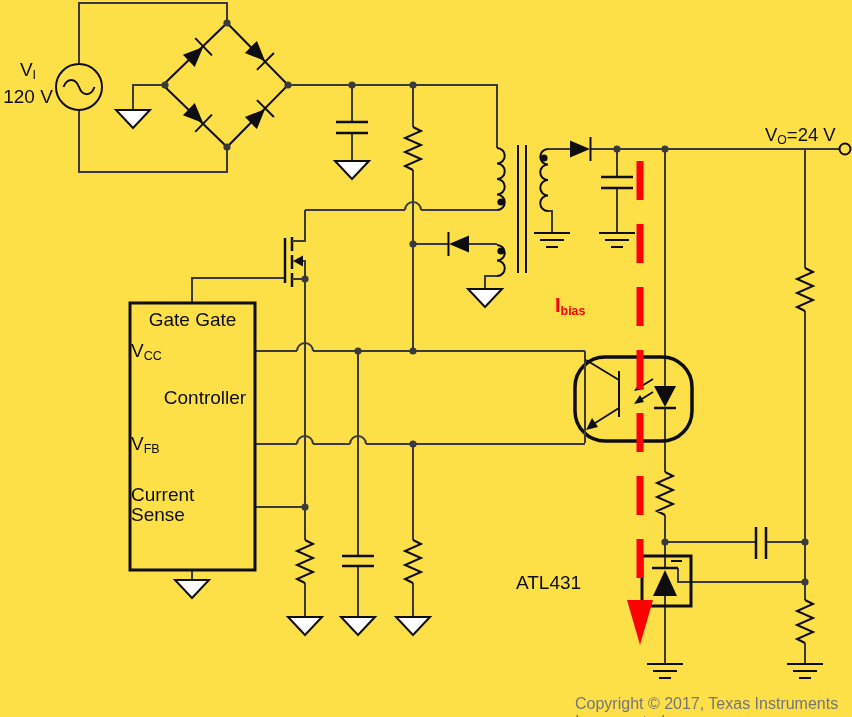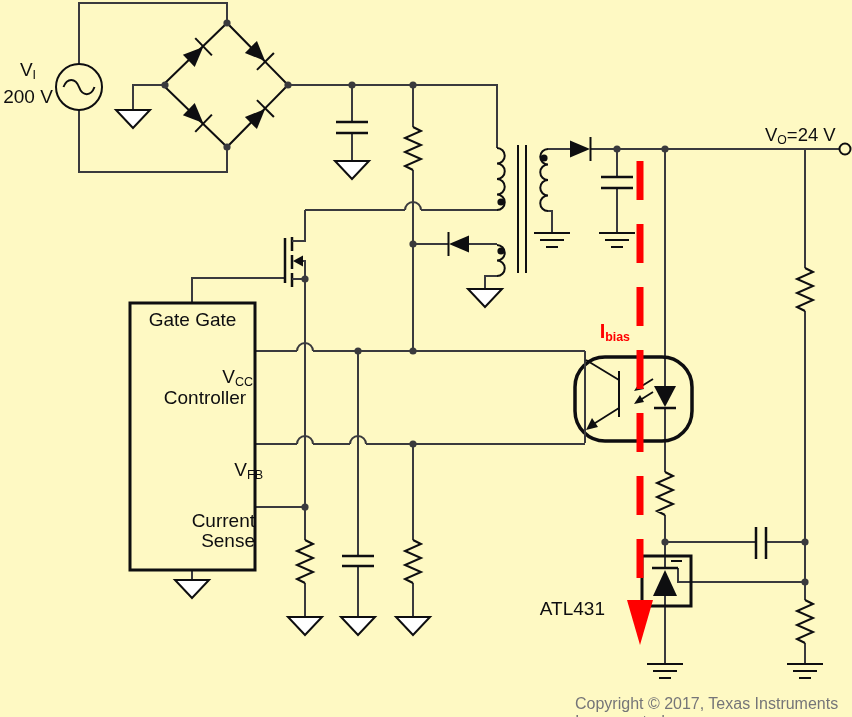--- a/index.html
+++ b/index.html
@@ -2,37 +2,37 @@
 <html style="--wire: #3a3a3d; --component: #0e0e10; --highlight-red: #ff0000; --copyright-gray: #757578;"><head>
 <meta charset="utf-8">
 <style>
   :root{
     --wire:#3a3a3d;
     --component:#0e0e10;
     --highlight-red:#ff0000;
     --copyright-gray:#757578;
   }
   html,body{margin:0;padding:0;background:#fff;}
-  #stage{position:relative;width:852px;height:717px;background:#fef9c3;overflow:hidden;
+  #stage{position:relative;width:852px;height:717px;background:#fde047;overflow:hidden;
          font-family:"Liberation Sans",sans-serif;}
   svg{position:absolute;left:0;top:0;}
   .w{stroke:var(--wire);stroke-width:2;fill:none;}
   .c2{stroke:var(--component);stroke-width:2;fill:none;}
   .c25{stroke:var(--component);stroke-width:2.5;fill:none;}
   .c3{stroke:var(--component);stroke-width:3;fill:none;}
   .c35{stroke:var(--component);stroke-width:3.5;fill:none;}
   .thin{stroke:var(--component);stroke-width:1.8;fill:none;}
   .fillc{fill:var(--component);stroke:none;}
   .dot{fill:var(--wire);stroke:none;}
   .red-dash{stroke:var(--highlight-red);stroke-width:7;stroke-dasharray:39 24;fill:none;}
   .red-fill{fill:var(--highlight-red);stroke:none;}
   .lbl{position:absolute;color:var(--component);font-size:19px;line-height:21px;white-space:nowrap;}
   .lbl sub{font-size:0.66em;vertical-align:-0.22em;letter-spacing:0;}
   .center{text-align:center;}
-  .right{text-align:right;margin-top:26px;}
+  .right{text-align:left;}
   .red-lbl{color:var(--highlight-red);font-weight:bold;font-size:20px;}
   .red-lbl sub{font-size:0.62em;}
   .copyright{position:absolute;color:var(--copyright-gray);font-size:16px;}
 </style>
 </head>
 <body>
 
 <div id="stage">
 
 <svg width="852" height="717" viewBox="0 0 852 717">
@@ -179,21 +179,21 @@
   </g>
 
   <g>
     <line class="red-dash" x1="640" y1="161" x2="640" y2="598"></line>
     <polygon class="red-fill" points="627,600 653,600 640,645"></polygon>
   </g>
 </svg>
 
 <div class="lbl center" style="left:2px;top:59px;width:52px;">
   <div><span>V</span><sub>I</sub></div>
-  <div>200 V</div>
+  <div>120 V</div>
 </div>
 
 <div class="lbl" style="left:765px;top:124px;font-size:18.5px;">
   <span>V</span><sub>O</sub><span>=24 V</span>
 </div>
 
 <div class="lbl center" style="left:131px;top:309px;width:123px;">
   <span>Gate Gate</span>
 </div>
 <div class="lbl right" style="left:131px;top:340px;width:122px;">

